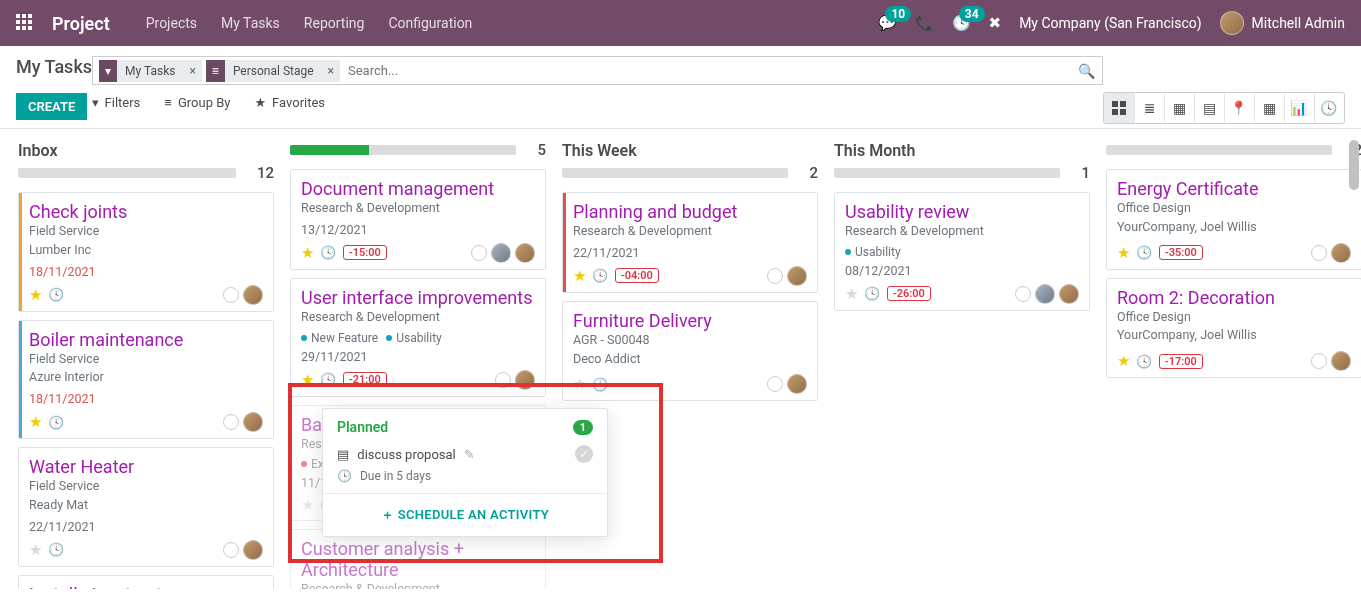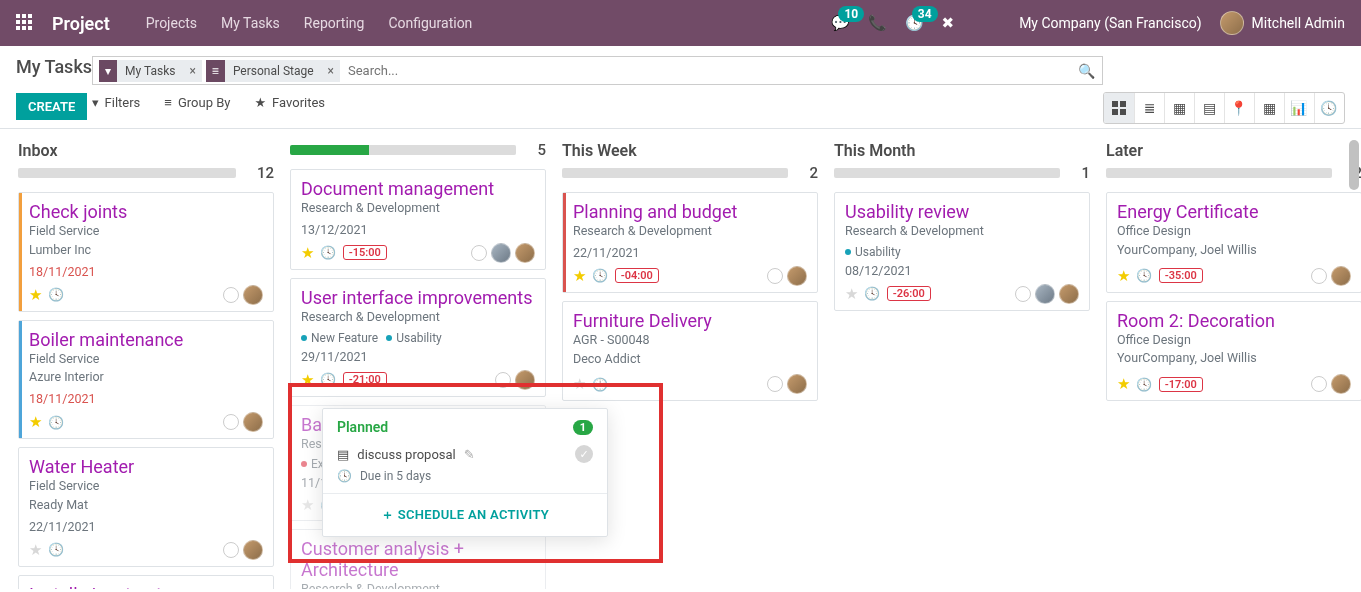--- a/index.html
+++ b/index.html
@@ -9,21 +9,21 @@
 .topbar { height: 46px; background: #714B67; color: #fff; display: flex; align-items: center; padding: 0 16px; gap: 20px; }
 .topbar .apps-icon { font-size: 18px; cursor: pointer; }
 .topbar .brand { font-size: 18px; font-weight: 600; }
 .topbar .nav-links { display: flex; gap: 24px; margin-left: 16px; }
 .topbar .nav-links a { color: #e6d9e2; font-size: 14px; cursor: pointer; }
 .topbar .spacer { flex: 1; }
 .topbar .right { display: flex; align-items: center; gap: 18px; }
 .topbar .badge-wrap { position: relative; display: flex; align-items: center; }
 .topbar .badge { position: absolute; top: -8px; right: -14px; background: #00A09D; color: #fff; font-size: 12px; font-weight: 700; border-radius: 10px; padding: 1px 6px; }
 .topbar .icn { font-size: 15px; cursor: pointer; }
-.topbar .company { font-size: 14px; margin-left: 47px; }
+.topbar .company { font-size: 14px; }
 .topbar .user { display: flex; align-items: center; gap: 8px; font-size: 14px; }
 .avatar { width: 24px; height: 24px; border-radius: 50%; background: linear-gradient(135deg,#c49a6c,#8d6e4a); display: inline-block; border: 1px solid rgba(255,255,255,.4); }
 .avatar.sm { width: 20px; height: 20px; }
 .avatar.alt { background: linear-gradient(135deg,#a8b5c1,#6d7a87); }
 
 
 .control { padding: 10px 16px 0; display: flex; flex-wrap: wrap; align-items: flex-start; justify-content: space-between; border-bottom: 1px solid #dee2e6; }
 .control .left { display: flex; flex-direction: column; gap: 10px;}
 .control h1 { font-size: 18px; font-weight: 500; color: #4c4c4c; margin-bottom:6px; }
 .btn-create { background: #00A09D; color: #fff; border: none; padding: 6px 12px; font-weight: 600; font-size: 13px; cursor: pointer; align-self:flex-start; margin-bottom:8px;}
@@ -416,21 +416,20 @@
             <span class="circle-empty"></span>
             <span class="avatar sm alt"></span>
             <span class="avatar sm"></span>
           </div>
         </div>
     </div>
   </div>
 
   <div class="column">
     <div class="col-header">
-      <span class="title">Later</span>
       <div class="bar-row">
           <div class="progress-bar">
             <div class="seg gray"></div>
           </div>
           <span class="count">2</span>
         </div>
     </div>
     <div class="card">
       <div class="title">Energy Certificate</div>
       <div class="sub">Office Design</div>

